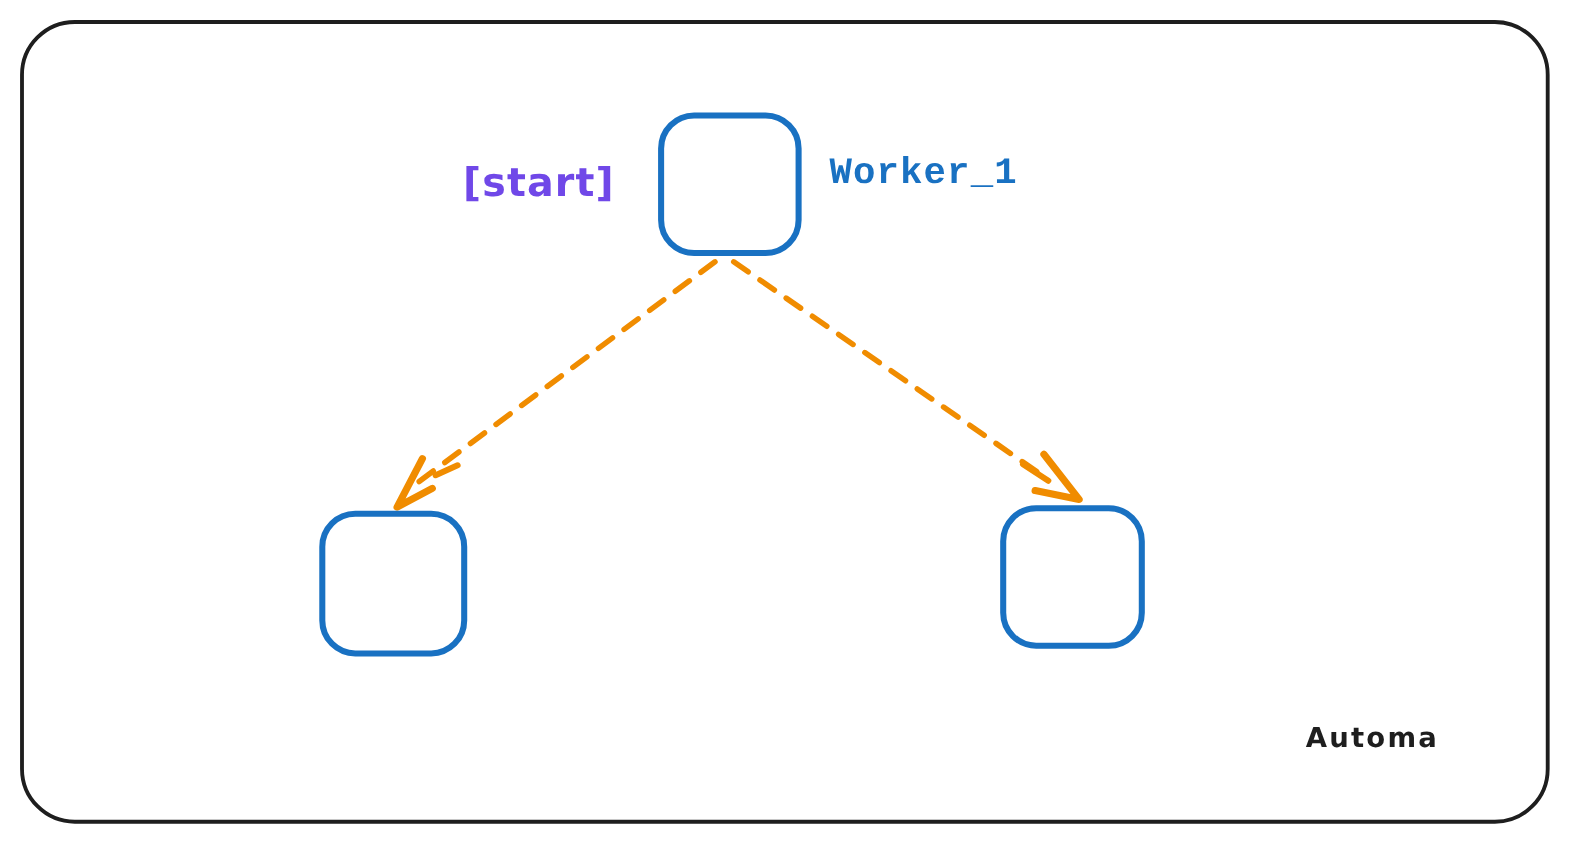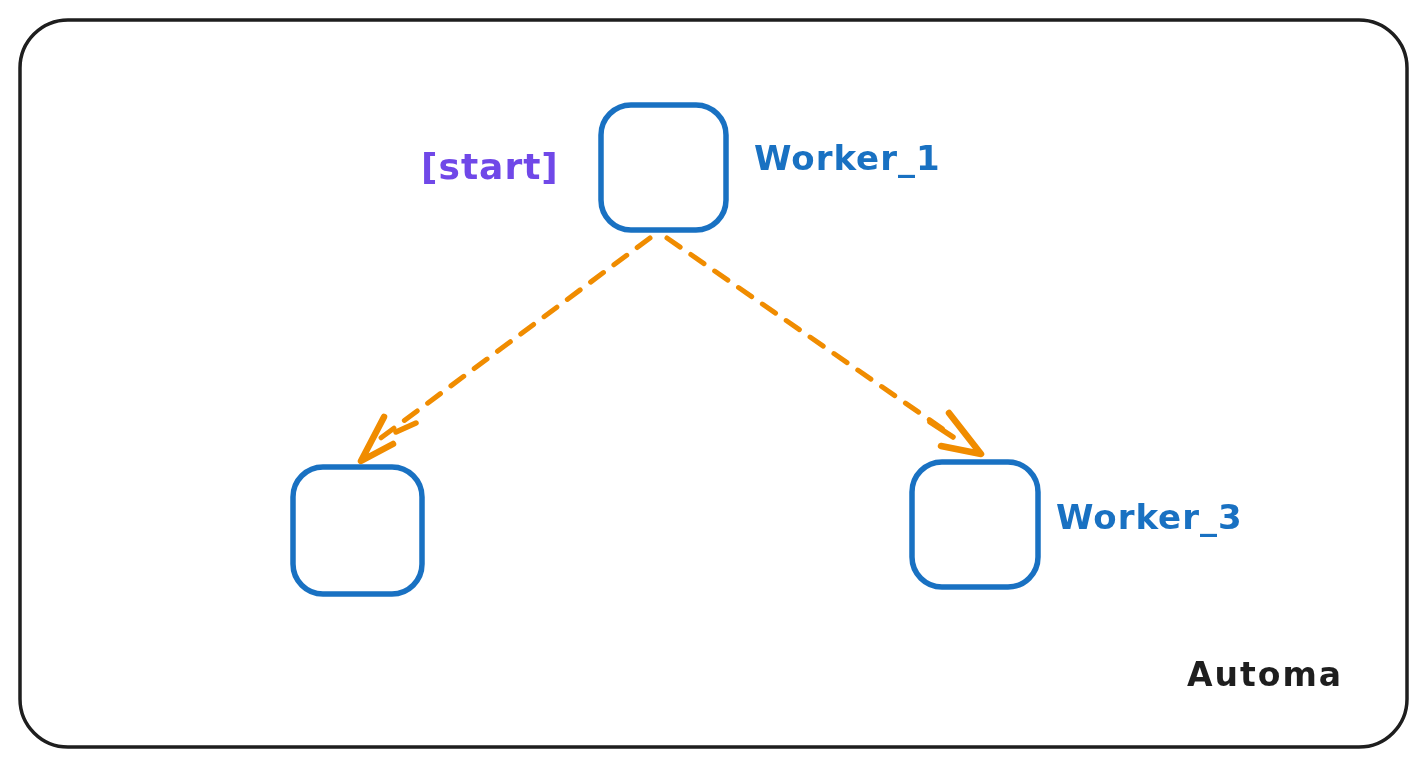--- a/index.html
+++ b/index.html
@@ -52,23 +52,23 @@
     stroke-linecap: round;
   }
   .label {
     position: absolute;
     line-height: 1;
     font-weight: bold;
     letter-spacing: 1px;
     white-space: nowrap;
     user-select: none;
   }
-  .node-label { color: var(--node, #1971c2); font-size: 34px; }
+  .node-label { color: var(--node, #1971c2); font-size: 34px; font-family: Liberation Mono, monospace; }
   .start-label { color: var(--start, #7048e8); font-size: 36px; }
-  .watermark  { color: var(--watermark, #1e1e1e); font-size: 33px; letter-spacing: 2px; }
+  .watermark  { color: var(--watermark, #1e1e1e); font-size: 25px; letter-spacing: 2px; }
 </style>
 </head>
 <body>
 
 <div class="canvas">
 
   <svg class="diagram" width="1427" height="767" viewBox="0 0 1427 767">
 
     <rect class="frame-rect" x="20" y="20" width="1387" height="727" rx="48" ry="48"></rect>
 
@@ -87,17 +87,16 @@
     <rect class="node-rect" x="601" y="105" width="125" height="125" rx="30" ry="30"></rect>
     <rect class="node-rect" x="293" y="467" width="129" height="127" rx="30" ry="30"></rect>
     <rect class="node-rect" x="912" y="462" width="126" height="125" rx="30" ry="30"></rect>
   </svg>
 
   <div class="label start-label" style="left:421px; top:149px;">[start]</div>
 
   <div class="label node-label" style="left:754px; top:141px;">Worker_1</div>
 
 
-  <div class="label node-label" style="left:1056px; top:500px;">Worker_3</div>
 
   <div class="label watermark" style="left:1187px; top:658px;">Automa</div>
 
 </div>
 
 </body></html>

